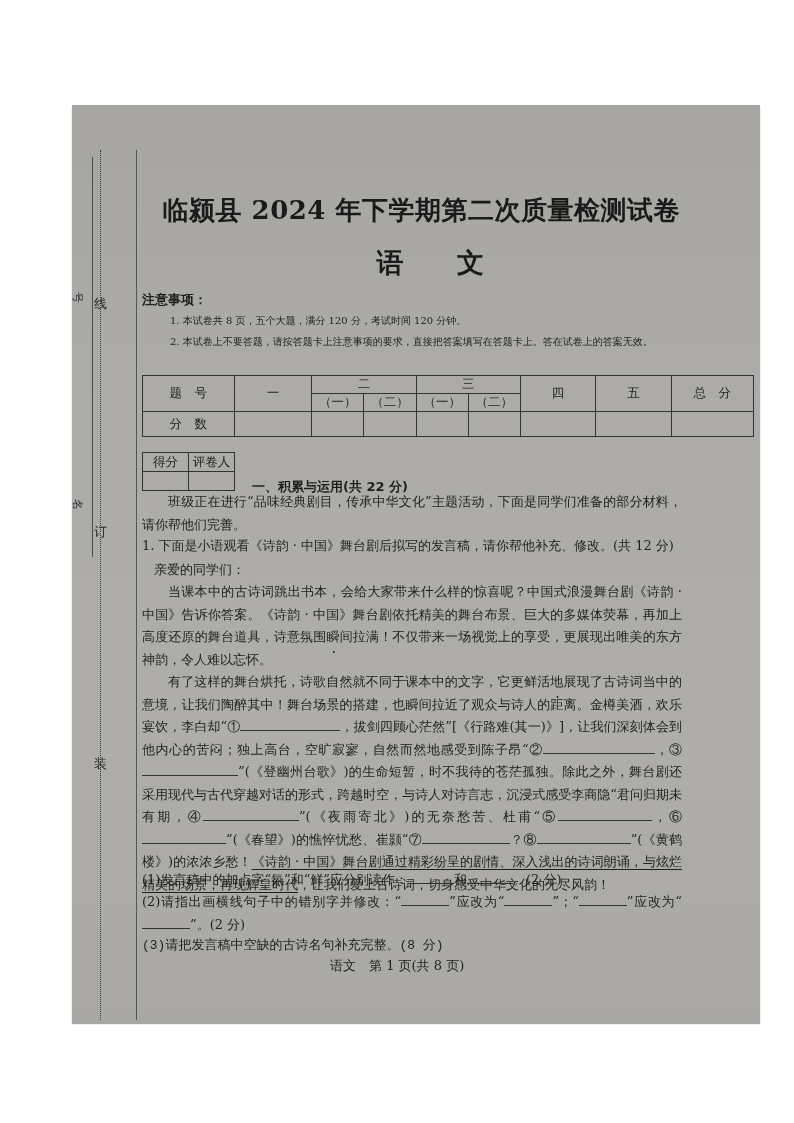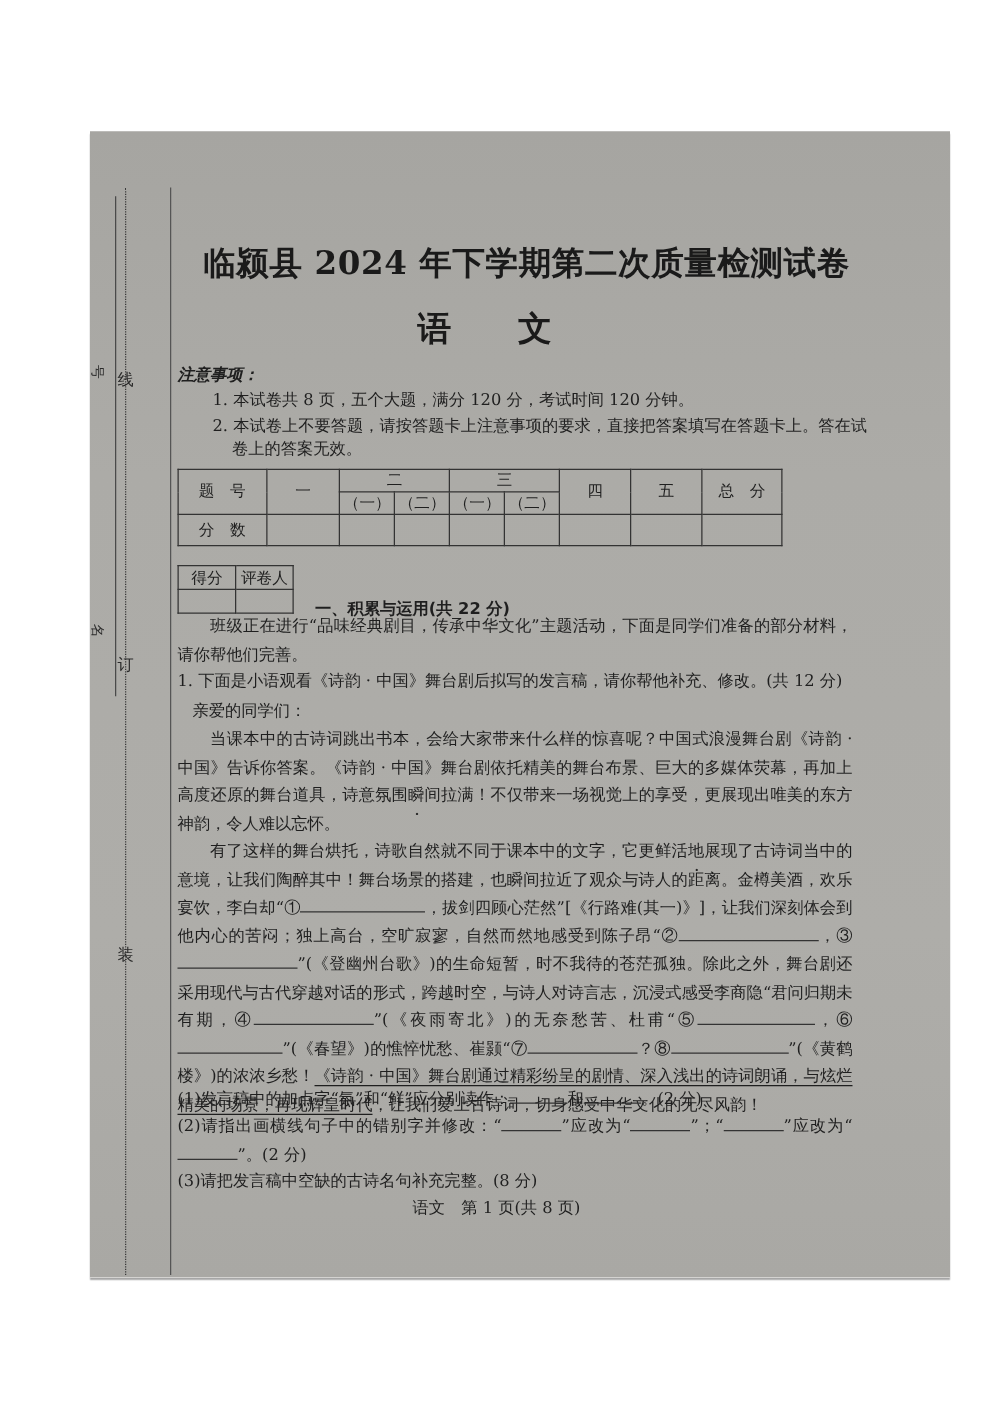--- a/index.html
+++ b/index.html
@@ -17,27 +17,27 @@
     .bind-dots { position:absolute; left: 28px; top: 45px; width: 0; height: 870px; border-left: 1.5px dotted #3a3a3a; }
     .bind-line-inner { position:absolute; left: 64px; top: 45px; width: 1px; height: 870px; background:#555; }
     .bind-char { position:absolute; left: 22px; font-size: 13px; color:#2a2a2a; }
     .bind-side { position:absolute; left: 0px; font-size: 11px; color:#2a2a2a; transform: rotate(90deg); }
     .content { position:absolute; left: 0; top: 0; width: 688px; height: 917px; }
     .title {
       position:absolute; left: 88px; top: 88px; width: 520px; text-align:right;
       font-size: 26px; font-weight: bold; letter-spacing: 0.5px; color:#1a1a1a;
     }
     .subject {
-      position:absolute; left: 262px; top: 140px; width: 200px; text-align:left;
+      position:absolute; left: 234px; top: 140px; width: 200px; text-align:right;
       font-size: 27px; font-weight: bold; letter-spacing: 22px; color:#1a1a1a;
     }
-    .notes-title { position:absolute; left: 70px; top: 186px; font-size: 13px; font-weight: bold; font-style: italic; }
-    .note { position:absolute; left: 98px; font-size: 13px; width: 510px; line-height: 18px; }
+    .notes-title { position:absolute; left: 70px; top: 186px; font-size: 13px; font-weight: bold; }
+    .note { position:absolute; left: 98px; font-size: 10px; width: 510px; line-height: 18px; }
     .score-table {
-      position:absolute; left: 70px; top: 270px; width: 484px; border-collapse: collapse; font-size: 12.5px;
+      position:absolute; left: 70px; top: 270px; width: 612px; border-collapse: collapse; font-size: 12.5px;
     }
     .score-table td { border: 1px solid #333; text-align:center; height: 17px; padding: 0; }
     .grader-table {
       position:absolute; left: 70px; top: 347px; border-collapse: collapse; font-size: 12.5px;
     }
     .grader-table td { border: 1px solid #333; width: 45px; height: 18px; text-align:center; padding:0; }
     .section-head { position:absolute; left: 180px; top: 353px; font-size: 13px; font-weight: bold; font-family: "DejaVu Sans", "Liberation Sans", sans-serif; margin-top: 20px; }
     .para { position:absolute; left: 70px; width: 540px; font-size: 13px; line-height: 22.5px; text-align: justify; }
     .indent { text-indent: 2em; }
     .hand { font-family: "DejaVu Serif", "Liberation Serif", serif; }
@@ -121,17 +121,17 @@
     <div class="para hand" style="top:454px; left:82px;">亲爱的同学们：</div>
 
     <div class="para hand indent" style="top:476px;"><span>当课本中的古诗词跳出书本，会给大家带来什么样的惊喜呢？中国式浪漫舞台剧《诗韵 · 中国》告诉你答案。《诗韵 · 中国》舞台剧依托精美的舞台布景、巨大的多媒体荧幕，再加上高度还原的舞台道具，诗意</span><span class="dot-mark">氛</span><span>围瞬间拉满！不仅带来一场视觉上的享受，更展现出唯美的东方神韵，令人难以忘怀。</span></div>
 
     <div class="para hand indent" style="top:566px;"><span>有了这样的舞台烘托，诗歌自然就不同于课本中的文字，它更</span><span class="dot-mark">鲜</span><span>活地展现了古诗词当中的意境，让我们陶醉其中！舞台场景的搭建，也瞬间拉近了观众与诗人的距离。金樽美酒，欢乐宴饮，李白却“①</span><span class="blank" style="width:100px;"></span><span>，拔剑四顾心茫然”[《行路难(其一)》]，让我们深刻体会到他内心的苦闷；独上高台，空旷寂寥，自然而然地感受到陈子昂“②</span><span class="blank" style="width:112px;"></span><span>，③</span><span class="blank" style="width:96px;"></span><span>”(《登幽州台歌》)的生命短暂，时不我待的苍茫孤独。除此之外，舞台剧还采用现代与古代穿越对话的形式，跨越时空，与诗人对诗言志，沉浸式感受李商隐“君问归期未有期，④</span><span class="blank" style="width:96px;"></span><span>”(《夜雨寄北》)的无奈愁苦、杜甫“⑤</span><span class="blank" style="width:94px;"></span><span>，⑥</span><span class="blank" style="width:84px;"></span><span>”(《春望》)的憔悴忧愁、崔颢“⑦</span><span class="blank" style="width:88px;"></span><span>？⑧</span><span class="blank" style="width:94px;"></span><span>”(《黄鹤楼》)的浓浓乡愁！</span><span class="ul">《诗韵 · 中国》舞台剧通过精彩纷呈的剧情、深入浅出的诗词朗诵，与炫烂精美的场景，再现辉皇时代</span><span>，让我们爱上古诗词，切身感受中华文化的无尽风韵！</span></div>
 
     <div class="para" style="top:764px;"><span>(1)发言稿中的加点字“氛”和“鲜”应分别读作：</span><span class="blank" style="width:46px;"></span><span>和</span><span class="blank" style="width:46px;"></span><span>。(2 分)</span></div>
 
     <div class="para" style="top:786px;"><span>(2)请指出画横线句子中的错别字并修改：“</span><span class="blank" style="width:48px;"></span><span>”应改为“</span><span class="blank" style="width:48px;"></span><span>”；“</span><span class="blank" style="width:48px;"></span><span>”应改为“</span><span class="blank" style="width:48px;"></span><span>”。(2 分)</span></div>
 
-    <div class="para" style="top:830px;">(3)请把发言稿中空缺的古诗名句补充完整。(8 分)</div>
+    <div class="para" style="top:830px;font-family:Liberation Mono, monospace;">(3)请把发言稿中空缺的古诗名句补充完整。(8 分)</div>
 
     <div class="footer">语文　第 1 页(共 8 页)</div>
   </div>
 </div>
 
 </body></html>

